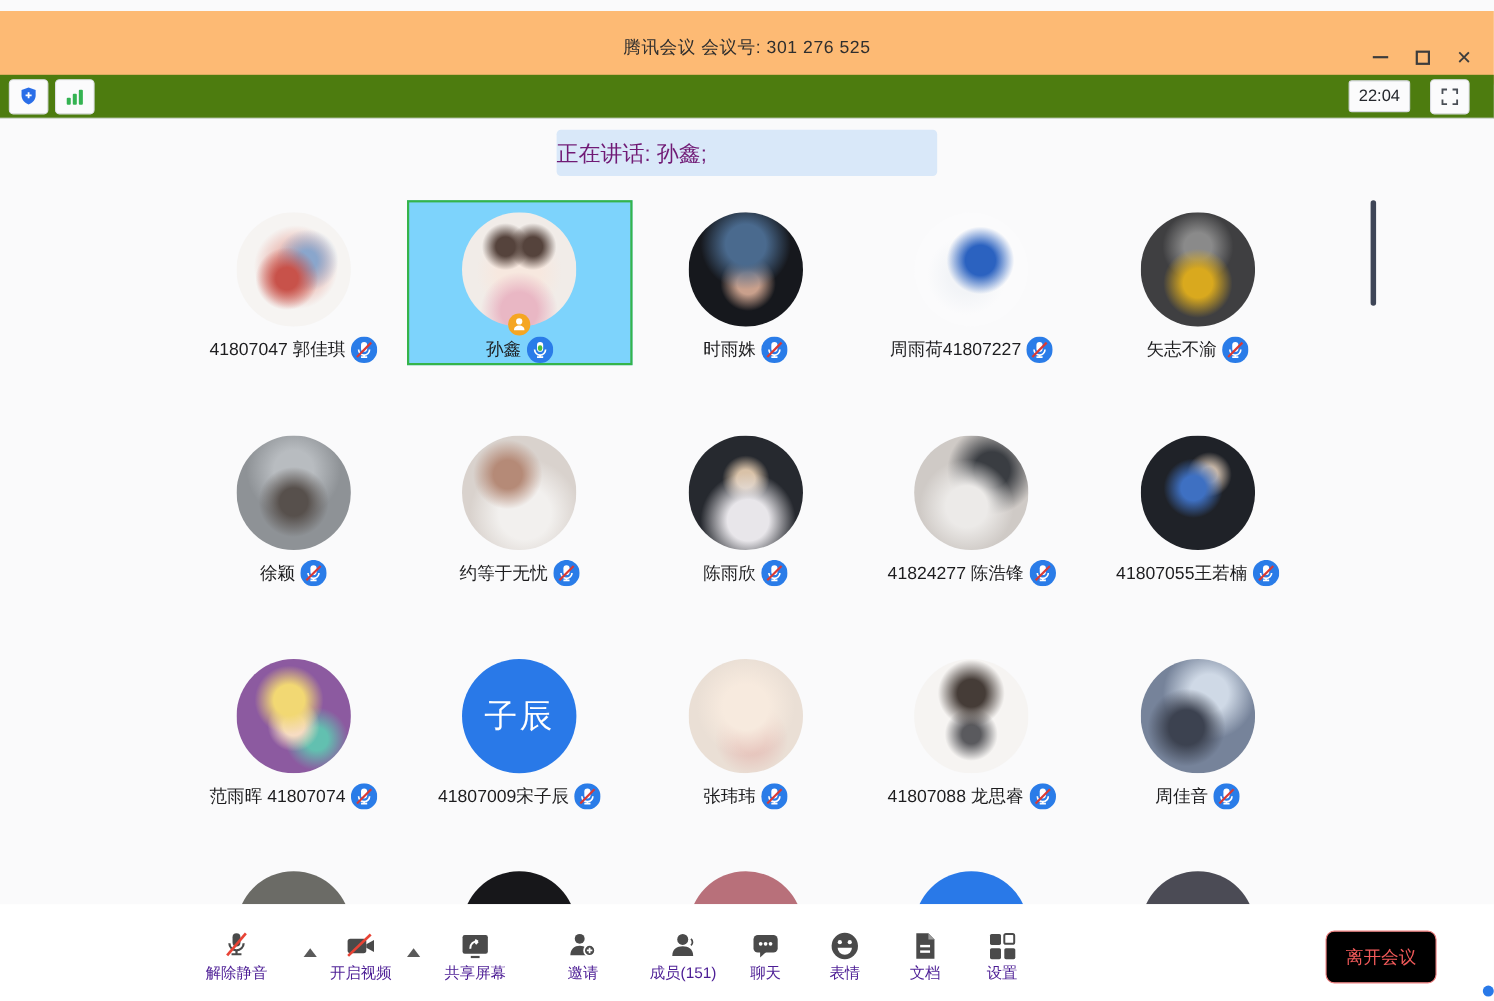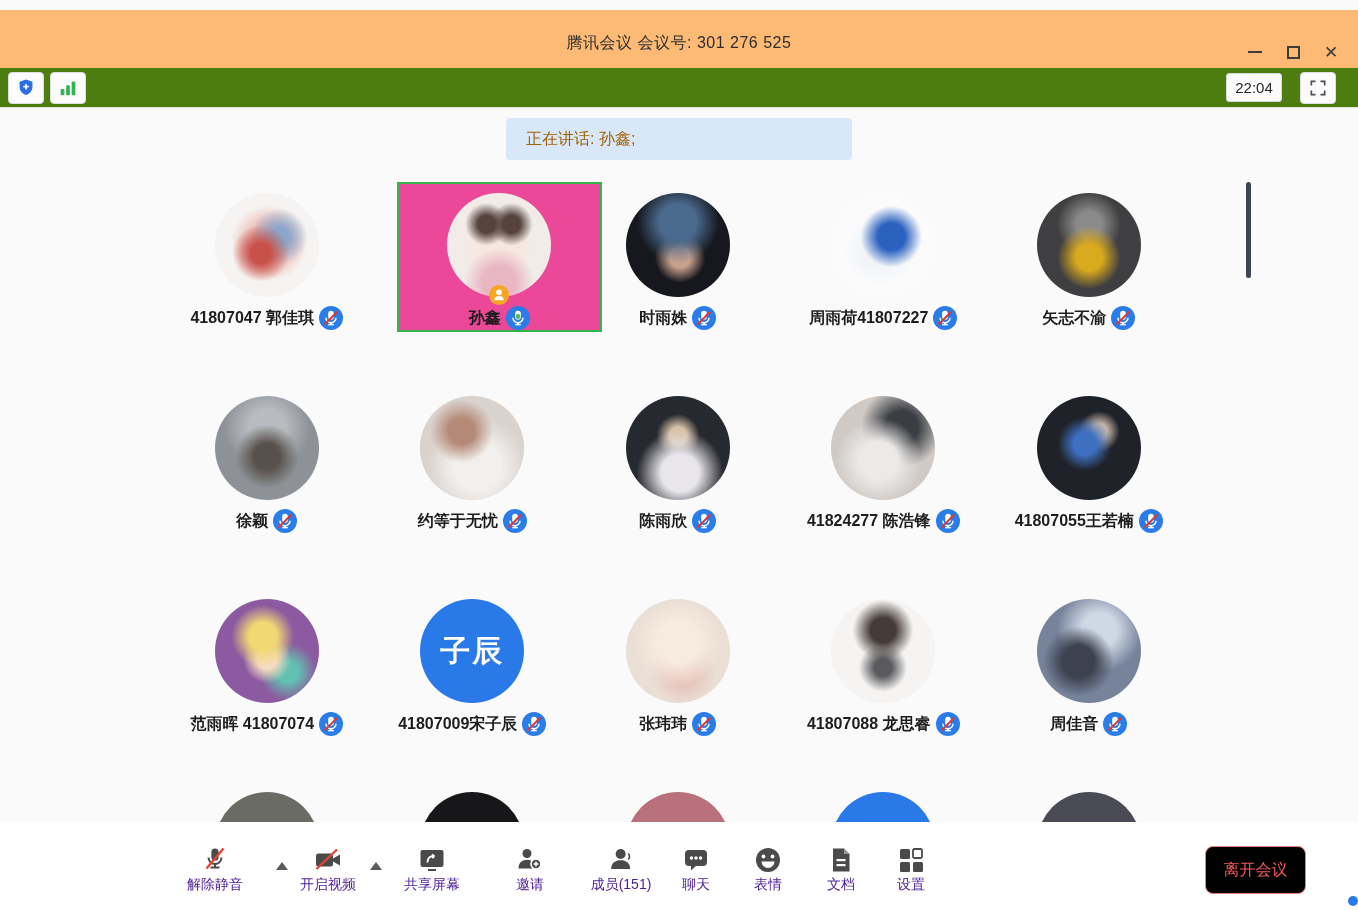--- a/index.html
+++ b/index.html
@@ -18,25 +18,25 @@
   
   .subbar { position:absolute; left:0; top:68px; width:1358px; height:40px; background:#4d7c0f; border-bottom:1px solid #e2e4e8; }
   .icon-chip { position:absolute; top:4px; width:36px; height:32px; background:#fbfbfc; border:1px solid #dddfe4; border-radius:4px; display:flex; align-items:center; justify-content:center; cursor:pointer; }
   .chip-shield { left:8px; }
   .chip-signal { left:50px; }
   .time-box { position:absolute; right:76px; top:5px; width:56px; height:29px; background:#fbfbfc; border:1px solid #d6d9de; border-radius:3px; display:flex; align-items:center; justify-content:center; font-size:15px; color:#25282d; }
   .fs-btn { position:absolute; right:22px; top:4px; width:36px; height:32px; background:#fbfbfc; border:1px solid #dddfe4; border-radius:4px; display:flex; align-items:center; justify-content:center; cursor:pointer; }
 
   
   .main { position:absolute; left:0; top:108px; width:1358px; height:714px; background:#fafafb; overflow:hidden; }
-  .banner { position:absolute; left:50%; transform:translateX(-50%); top:10px; width:346px; height:42px; background:#d9e8f9; border-radius:4px; display:flex; align-items:center; padding-left:20px; font-size:16px; color:#a16207; }
+  .banner { position:absolute; left:50%; transform:translateX(-50%); top:10px; width:346px; height:42px; background:#d9e8f9; border-radius:4px; display:flex; align-items:center; font-size:20px; color:#701a75; }
 
   .grid { position:absolute; left:164px; top:62px; display:grid; grid-template-columns:repeat(5,205.5px); grid-auto-rows:203px; }
-  .tile { position:relative; width:205.5px; height:150px; margin-top:12px; display:flex; flex-direction:column; align-items:center; border:2px solid transparent;font-weight:bold; }
-  .tile.active { border-color:#35b44a; background:#ec4899;margin-left:27px; }
+  .tile { position:relative; width:205.5px; height:150px; margin-top:12px; display:flex; flex-direction:column; align-items:center; border:2px solid transparent; }
+  .tile.active { border-color:#35b44a; background:#7dd3fc; }
   .avatar { width:104px; height:104px; border-radius:50%; margin-top:9px; position:relative; display:flex; align-items:center; justify-content:center; flex-shrink:0; }
   .avatar-text { font-size:30px; color:#fff; letter-spacing:2px; }
   .host-badge { position:absolute; left:50%; bottom:-9px; transform:translateX(-50%); width:22px; height:22px; }
   .host-badge svg { display:block; width:22px; height:22px; }
   .name-row { display:flex; align-items:center; gap:5px; margin-top:9px; }
   .pname { font-size:16px; color:#1d1d1f; white-space:nowrap; }
   .mic { width:24px; height:24px; }
   .mic svg { display:block; width:24px; height:24px; }
 
   .partial-row { position:absolute; left:164px; top:684px; width:1030px; display:grid; grid-template-columns:repeat(5,205.5px); }

